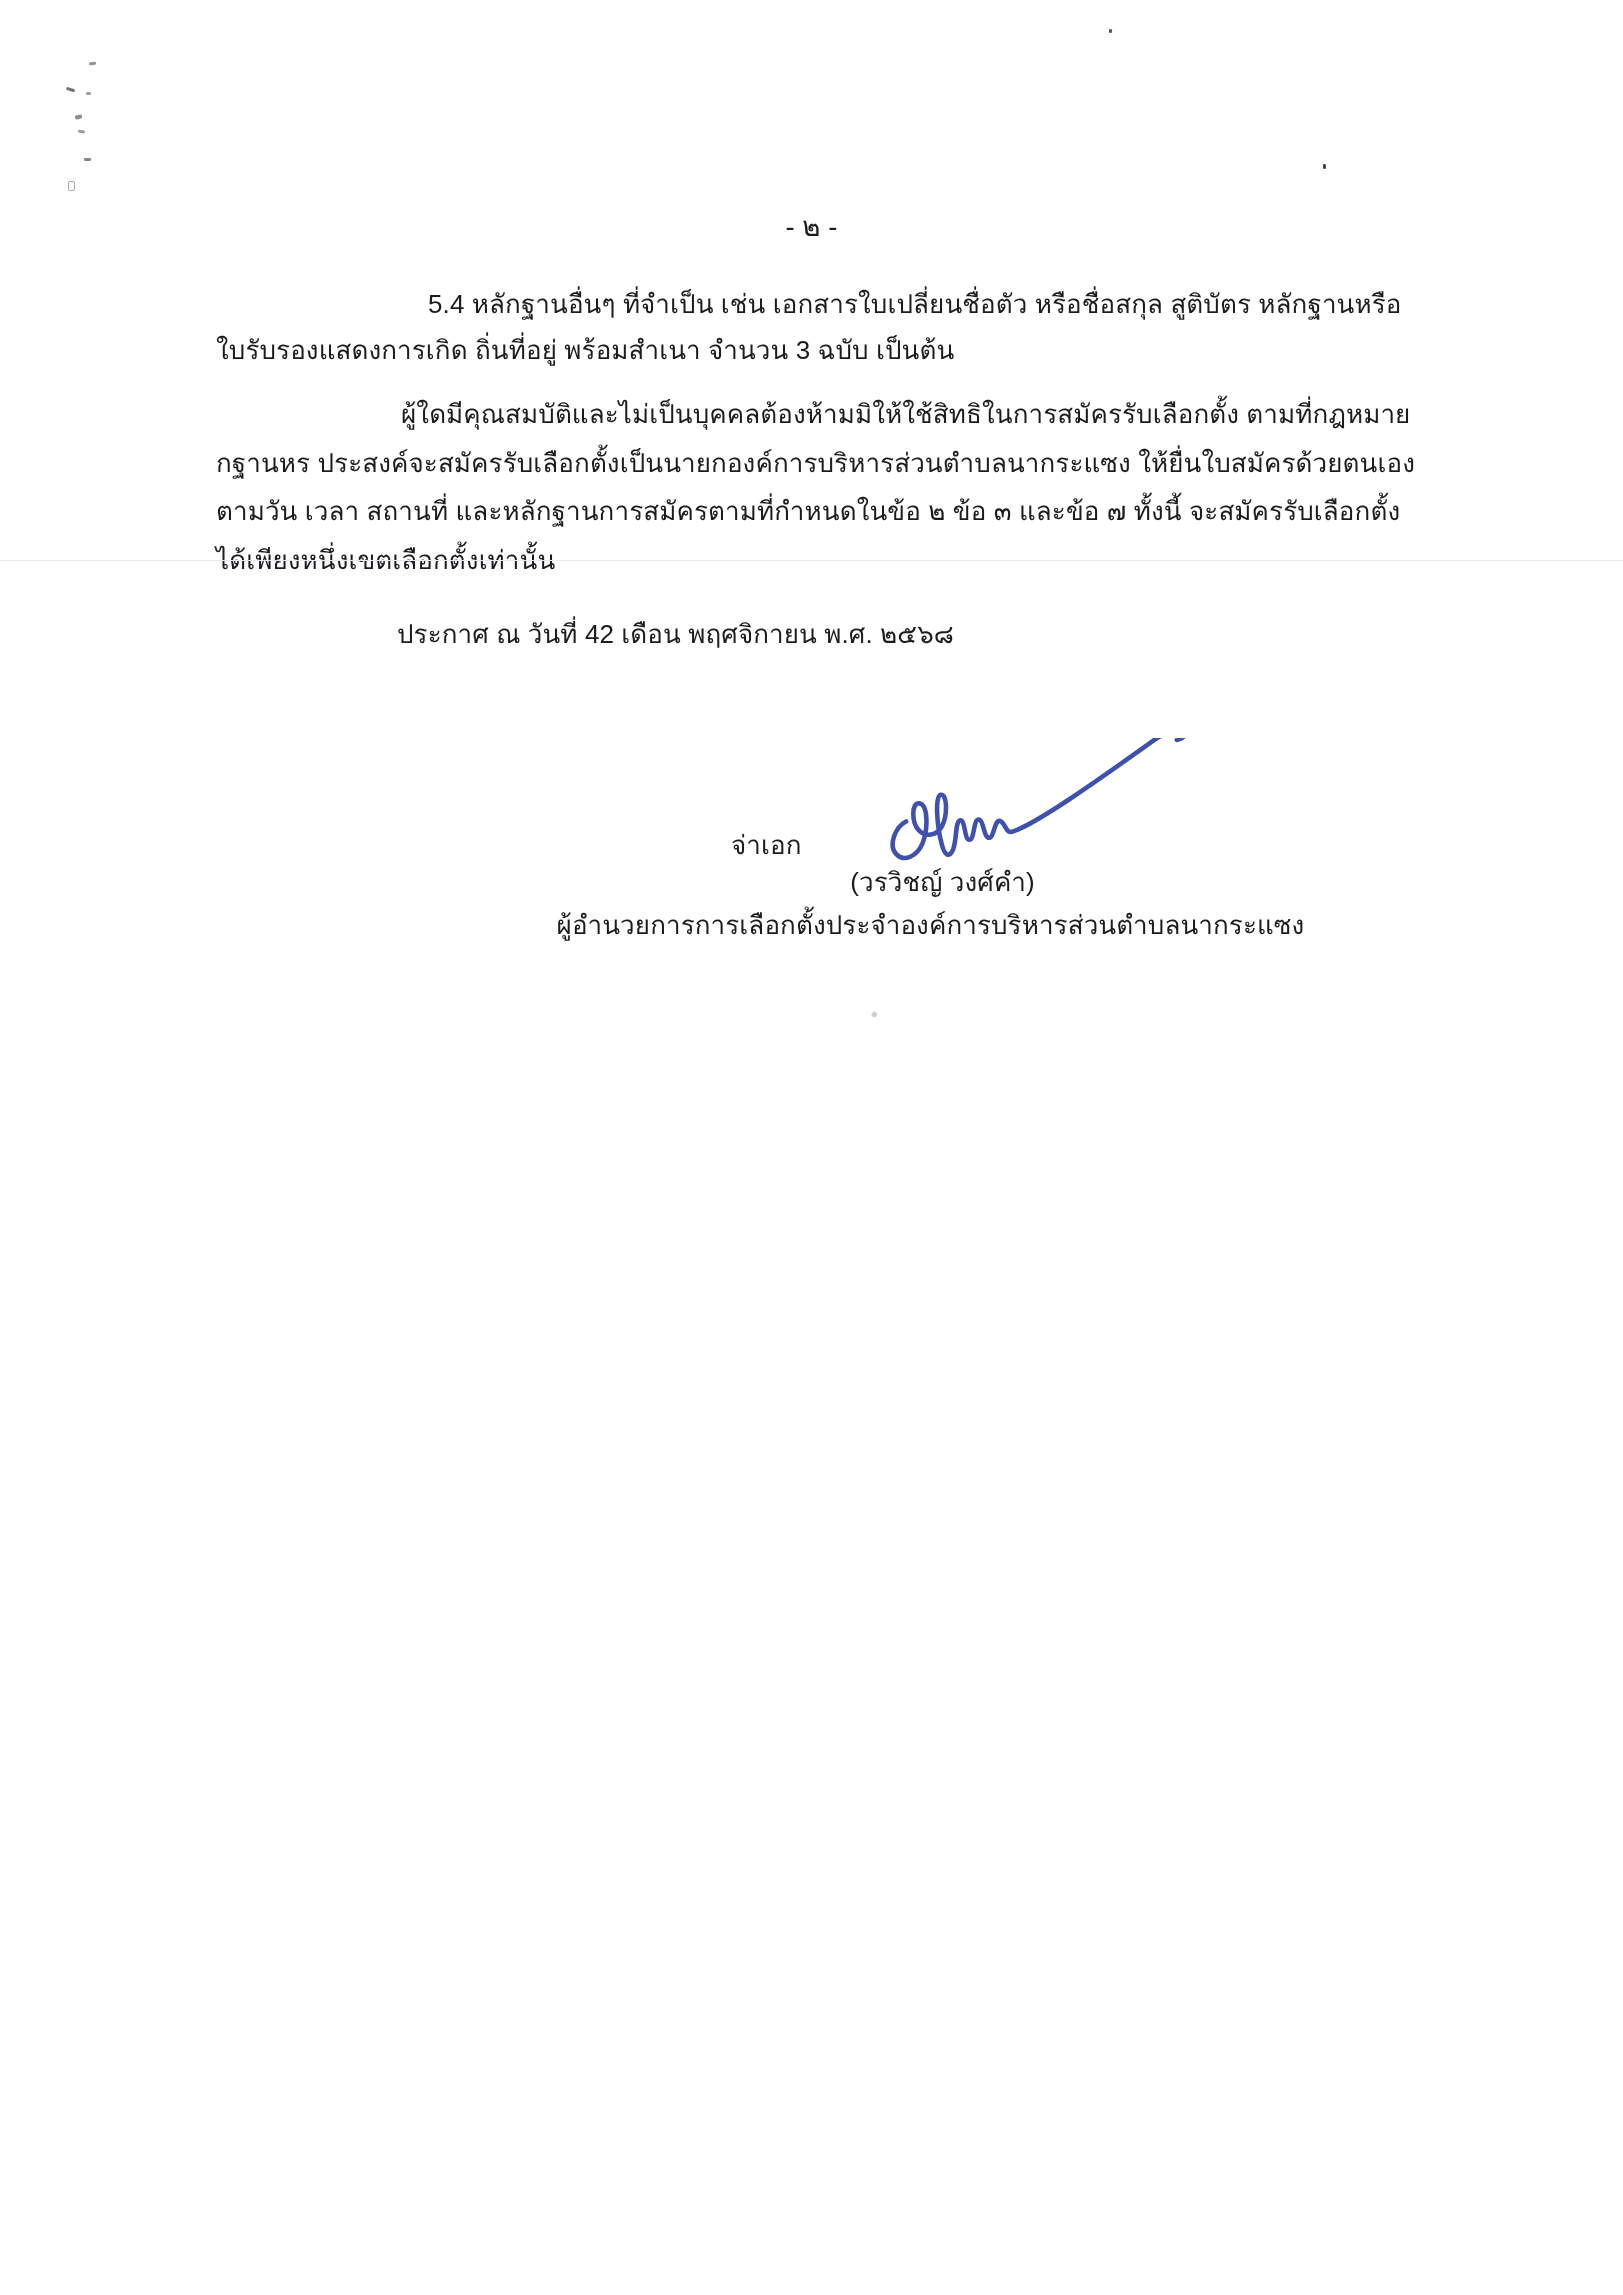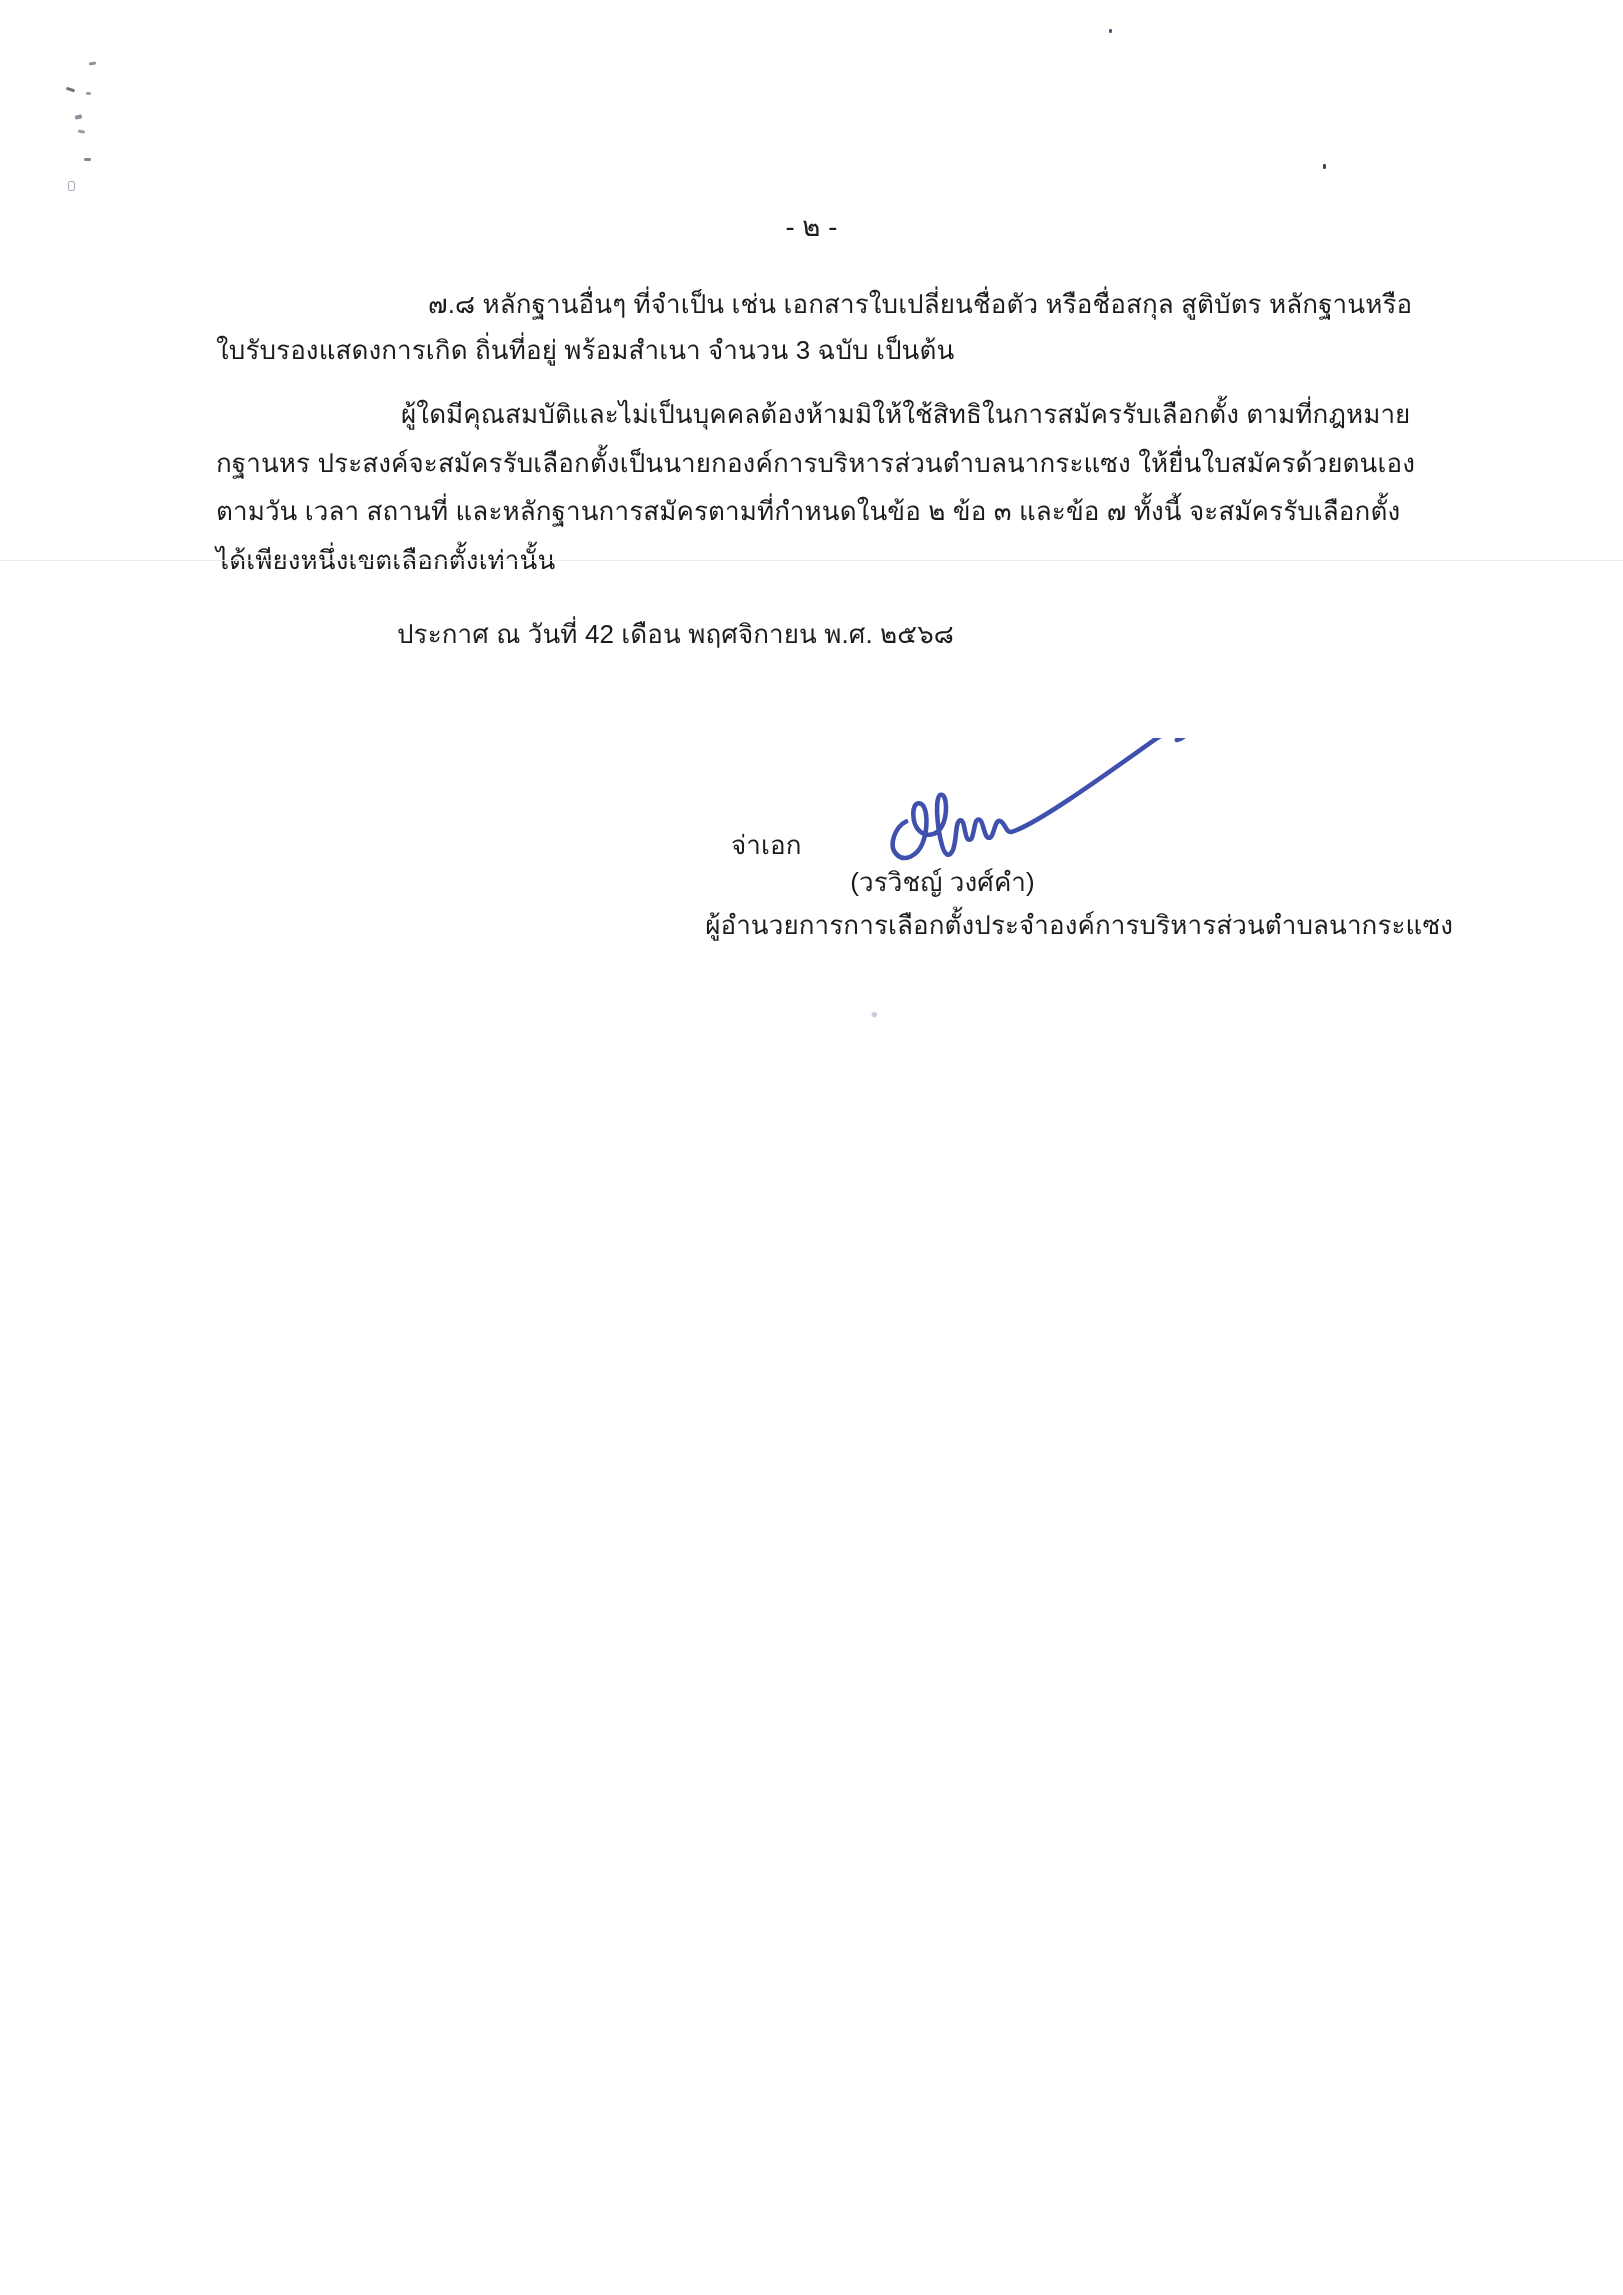--- a/index.html
+++ b/index.html
@@ -34,21 +34,21 @@
   .l-p1a { top: 285px; left: 428px; }
   .l-p1b { top: 331px; left: 216px; }
   .l-p2a { top: 395px; left: 401px; }
   .l-p2b { top: 444px; left: 216px; }
   .l-p2c { top: 492px; left: 216px; }
   .l-p2d { top: 541px; left: 216px; }
   .l-announce { top: 615px; left: 397px; }
 
   .sig-rank  { top: 826px; left: 731px; text-align: center; }
   .sig-name  { top: 863px; left: 432px; width: 1021px; text-align: center; }
-  .sig-title { top: 906px; left: 432px; width: 1021px; text-align: right; }
+  .sig-title { top: 906px; left: 420px; width: 1021px; text-align: center; }
 
   .signature-svg {
     position: absolute;
     top: 738px;
     left: 877px;
     width: 340px;
     height: 137px;
   }
 
   .scan-line {
@@ -74,21 +74,21 @@
   .sp9  { top: 164px; left: 1323px; width: 3.3px; height: 4.6px; background: #3f434b; }
   .sp10 { top: 1012px; left: 872px; width: 4.6px; height: 4.6px; background: #cdccdf; transform: rotate(30deg); }
 </style>
 </head>
 <body>
 
 <div class="page">
 
   <div class="txt page-number">- ๒ -</div>
 
-  <div class="txt l-p1a">๗.๘ หลักฐานอื่นๆ ที่จำเป็น เช่น เอกสารใบเปลี่ยนชื่อตัว หรือชื่อสกุล สูติบัตร หลักฐานหรือ</div>
+  <div class="txt l-p1a">5.4 หลักฐานอื่นๆ ที่จำเป็น เช่น เอกสารใบเปลี่ยนชื่อตัว หรือชื่อสกุล สูติบัตร หลักฐานหรือ</div>
   <div class="txt l-p1b">ใบรับรองแสดงการเกิด ถิ่นที่อยู่ พร้อมสำเนา จำนวน 3 ฉบับ เป็นต้น</div>
 
   <div class="txt l-p2a">ผู้ใดมีคุณสมบัติและไม่เป็นบุคคลต้องห้ามมิให้ใช้สิทธิในการสมัครรับเลือกตั้ง ตามที่กฎหมาย</div>
   <div class="txt l-p2b">กฐานหร ประสงค์จะสมัครรับเลือกตั้งเป็นนายกองค์การบริหารส่วนตำบลนากระแซง ให้ยื่นใบสมัครด้วยตนเอง</div>
   <div class="txt l-p2c">ตามวัน เวลา สถานที่ และหลักฐานการสมัครตามที่กำหนดในข้อ ๒ ข้อ ๓ และข้อ ๗ ทั้งนี้ จะสมัครรับเลือกตั้ง</div>
   <div class="txt l-p2d">ได้เพียงหนึ่งเขตเลือกตั้งเท่านั้น</div>
 
   <div class="txt l-announce">ประกาศ  ณ  วันที่ 42  เดือน พฤศจิกายน  พ.ศ. ๒๕๖๘</div>
 
   <div class="txt sig-rank">จ่าเอก</div>

